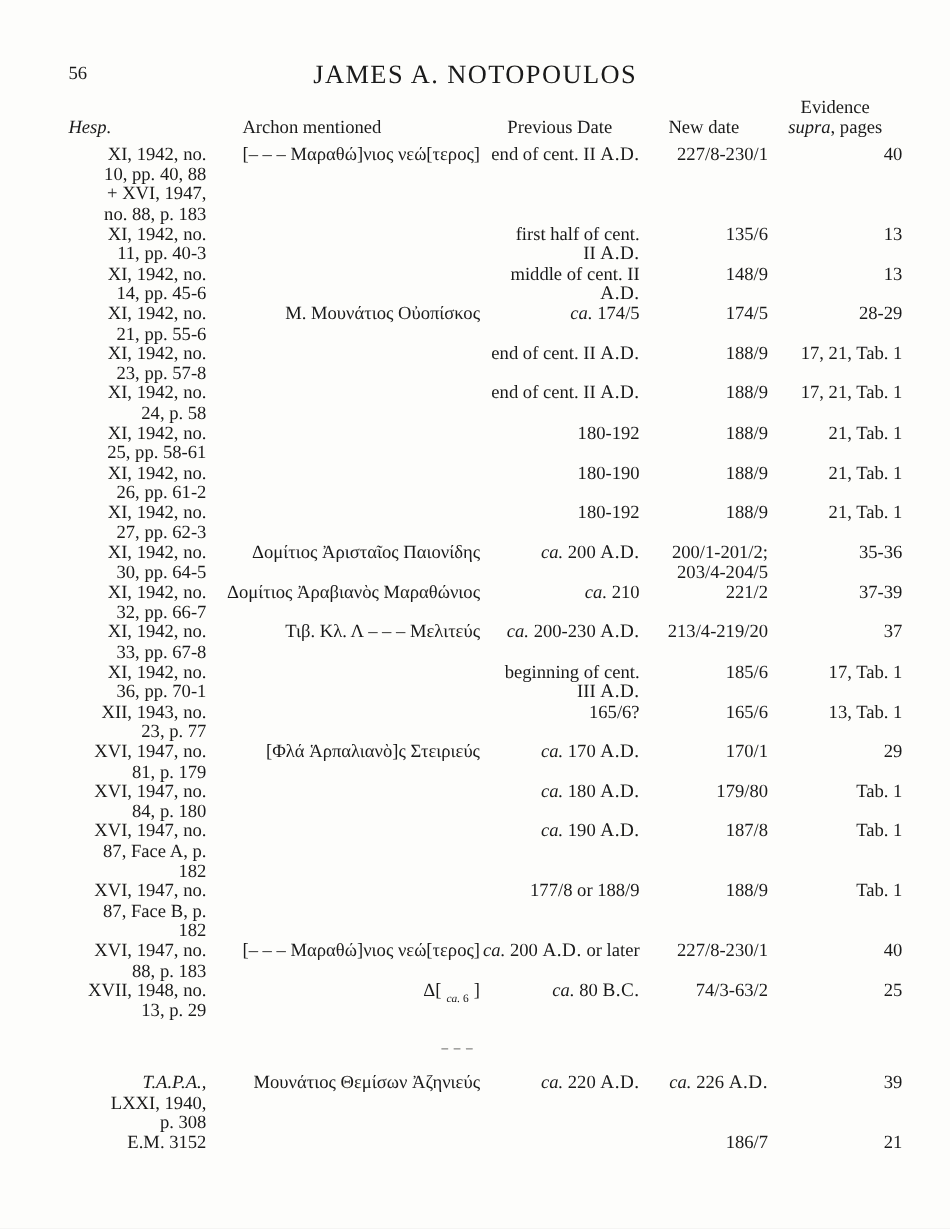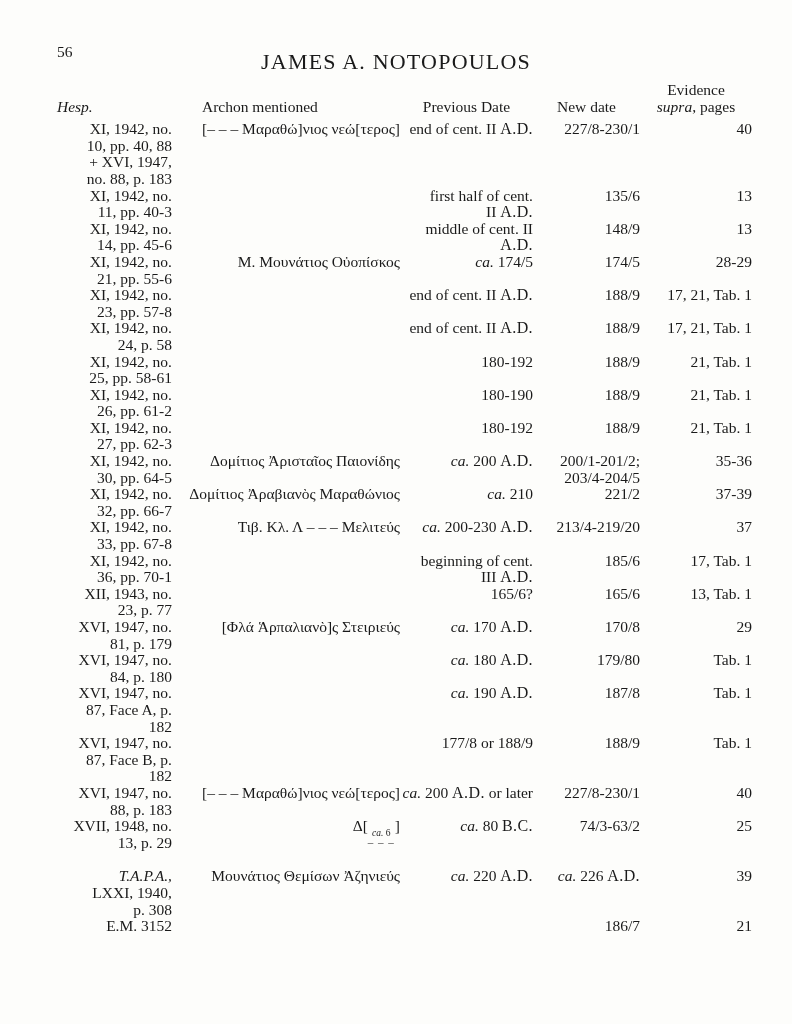--- a/index.html
+++ b/index.html
@@ -13,21 +13,21 @@
     margin:0 auto;
     background:var(--paper);
     color:var(--ink);
     font-family:"Liberation Serif","DejaVu Serif",serif;
     font-size:15.5px;
     line-height:16.6px;
     overflow:hidden;
   }
   .it{font-style:italic;}
   .sc{font-size:16px;letter-spacing:.4px;}
-  .pageno{position:absolute;left:57px;top:44px;}
+  .pageno{position:absolute;left:57px;top:54px;}
   .title{
     position:absolute;left:0;right:0;top:54px;
     text-align:center;font-size:22px;letter-spacing:1.2px;
   }
   .table{position:absolute;left:57px;top:82px;width:695px;}
   .thead,.tr{
     display:grid;
     grid-template-columns:115px 228px 133px 107px 1fr;
   }
   .thead{align-items:end;margin-bottom:6px;}
@@ -35,21 +35,21 @@
   .th.prev,.th.newd{text-align:center;}
   .th.evid{text-align:center;}
   .tr{align-items:start;text-align:right;}
   .tr.gap{margin-top:17px;}
   .ln{white-space:nowrap;}
   .cell.ref .cont{padding-left:11px;}
   .cell.prev .cont{padding-left:15px;}
   .cell.newd .cont{padding-left:10px;}
   .stack{
     display:inline-flex;flex-direction:column;align-items:center;
-    vertical-align:-5px;line-height:1;
+    vertical-align:-5px;line-height:1;gap:32px;
   }
   .stack .over{font-size:9.5px;line-height:9px;}
   .stack .dashes{font-size:11px;line-height:8px;letter-spacing:1px;}
 </style>
 </head>
 <body>
 
 <div class="page">
   <div class="pageno">56</div>
   <div class="title">JAMES A. NOTOPOULOS</div>
@@ -311,21 +311,21 @@
             <div class="ln">XVI, 1947, no.</div>
             <div class="ln cont">81, p. 179</div>
           </div>
           <div class="cell archon">
             <div class="ln">[Φλά Ἁρπαλιανὸ]ς Στειριεύς</div>
           </div>
           <div class="cell prev">
             <div class="ln"><span class="it">ca.</span> 170 <span class="sc">A.D.</span></div>
           </div>
           <div class="cell newd">
-            <div class="ln">170/8</div>
+            <div class="ln">170/1</div>
           </div>
           <div class="cell evid">
             <div class="ln">29</div>
           </div>
         </div>
         <div class="tr">
           <div class="cell ref">
             <div class="ln">XVI, 1947, no.</div>
             <div class="ln cont">84, p. 180</div>
           </div>

